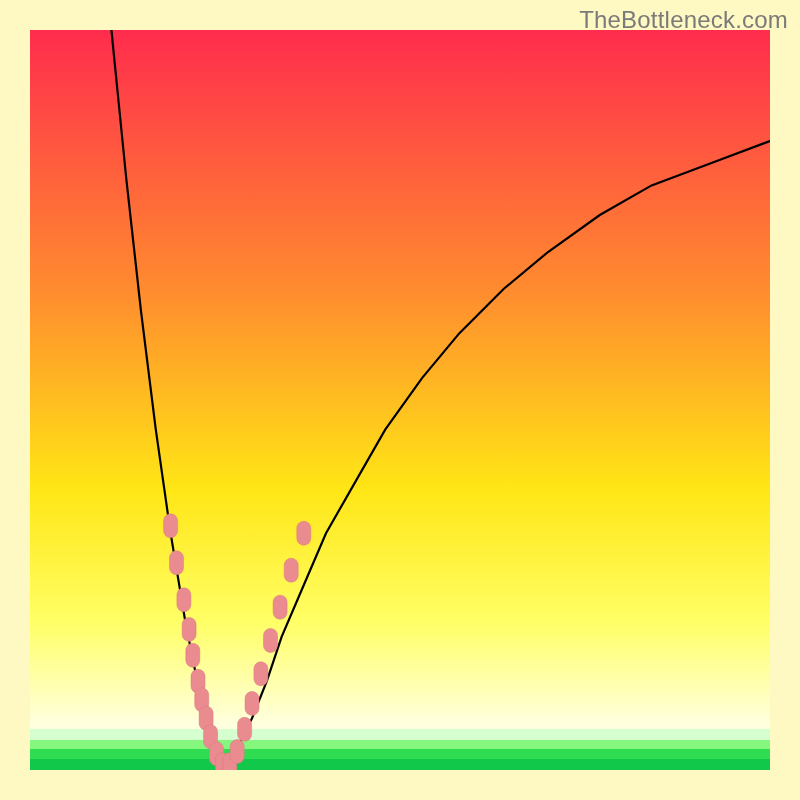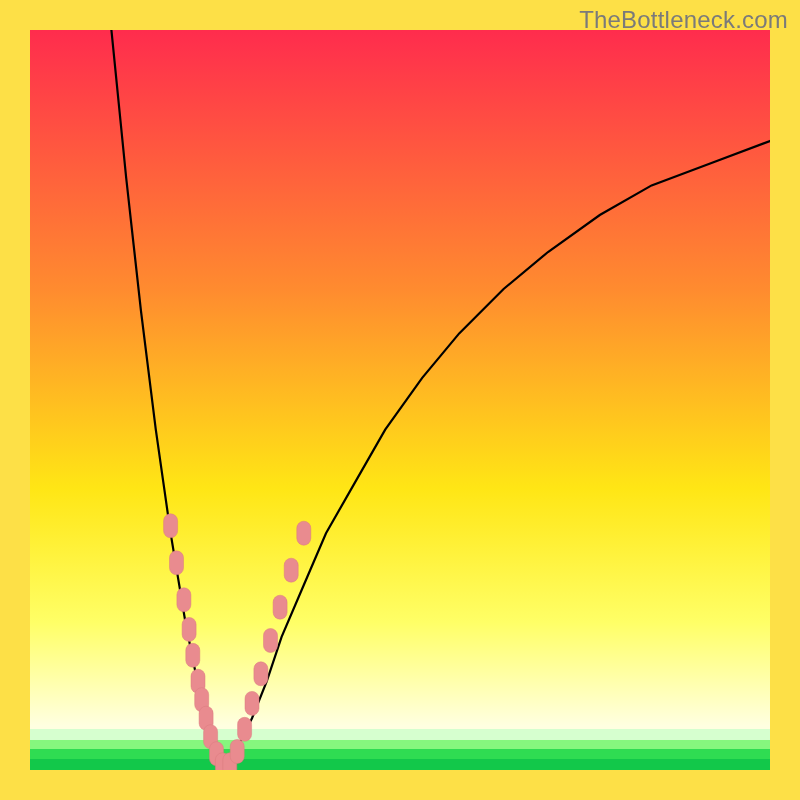--- a/index.html
+++ b/index.html
@@ -8,21 +8,21 @@
     width: 800px;
     height: 800px;
     overflow: hidden;
     background: #000;
     font-family: Arial, Helvetica, sans-serif;
   }
   .frame {
     position: relative;
     width: 800px;
     height: 800px;
-    background: #fde047;
+    background: #fef9c3;
   }
   .plot {
     position: absolute;
     left: 30px;
     top: 30px;
     width: 740px;
     height: 740px;
     overflow: hidden;
   }
   .gradient {

